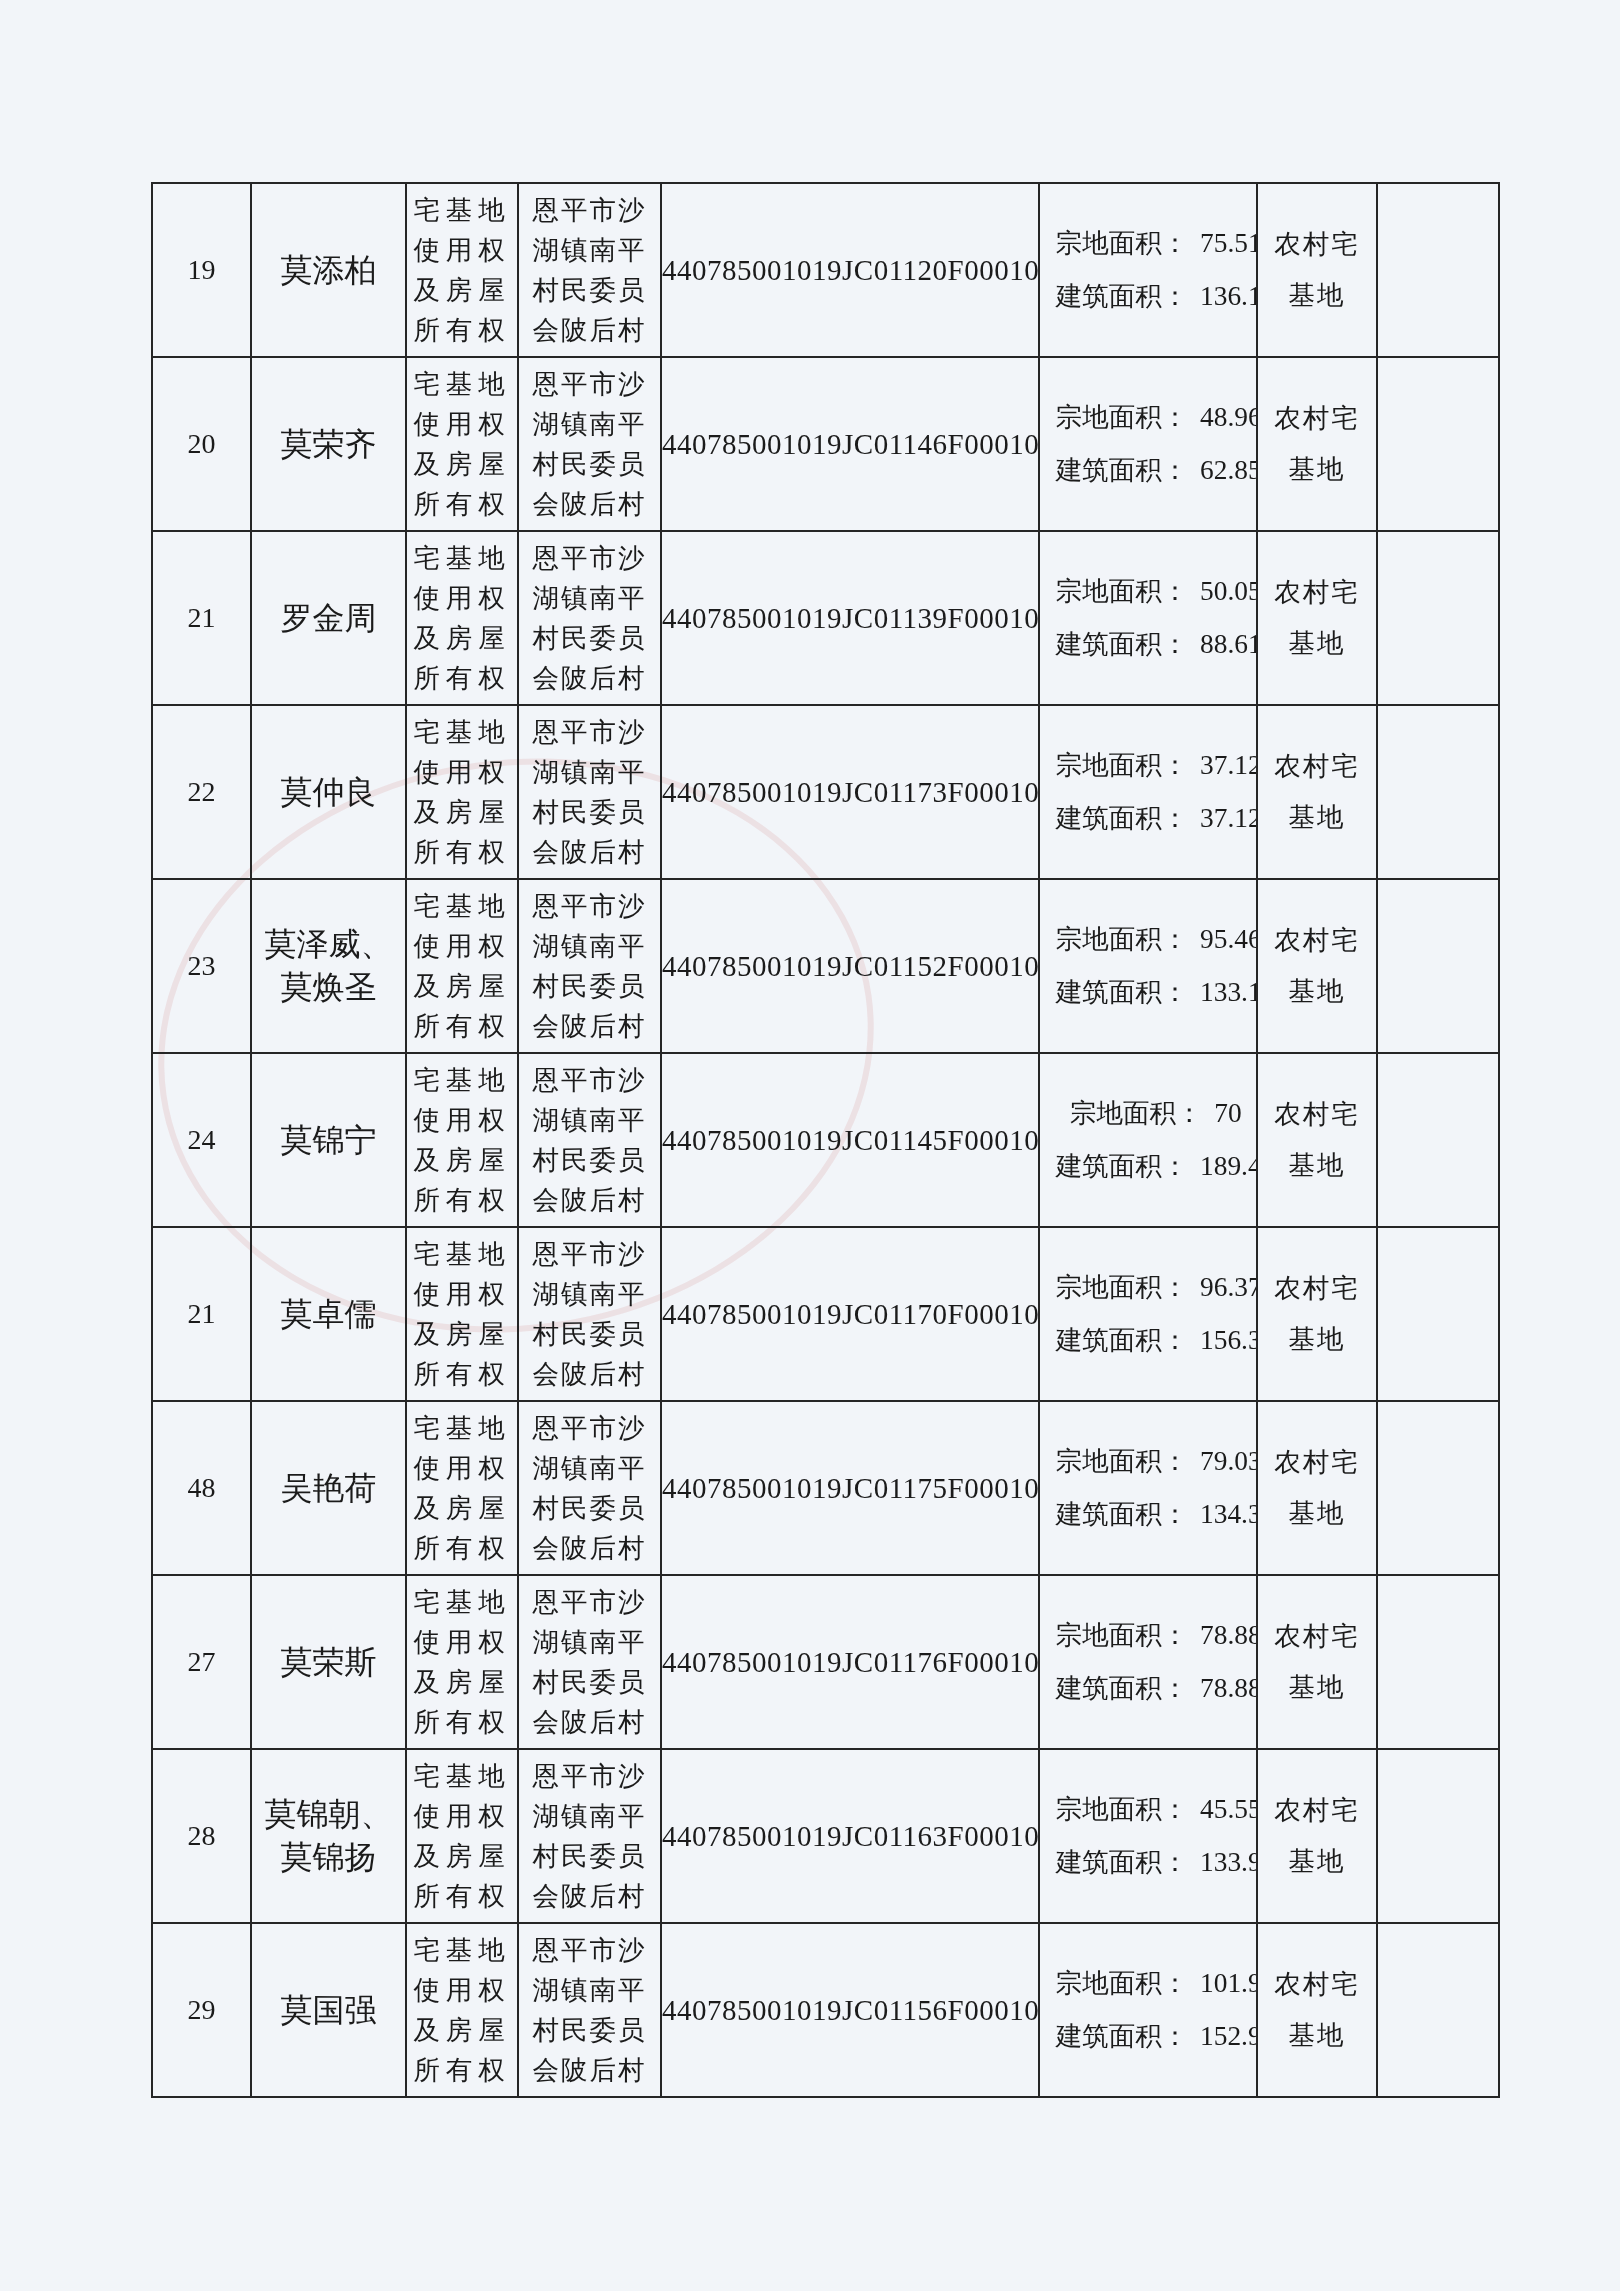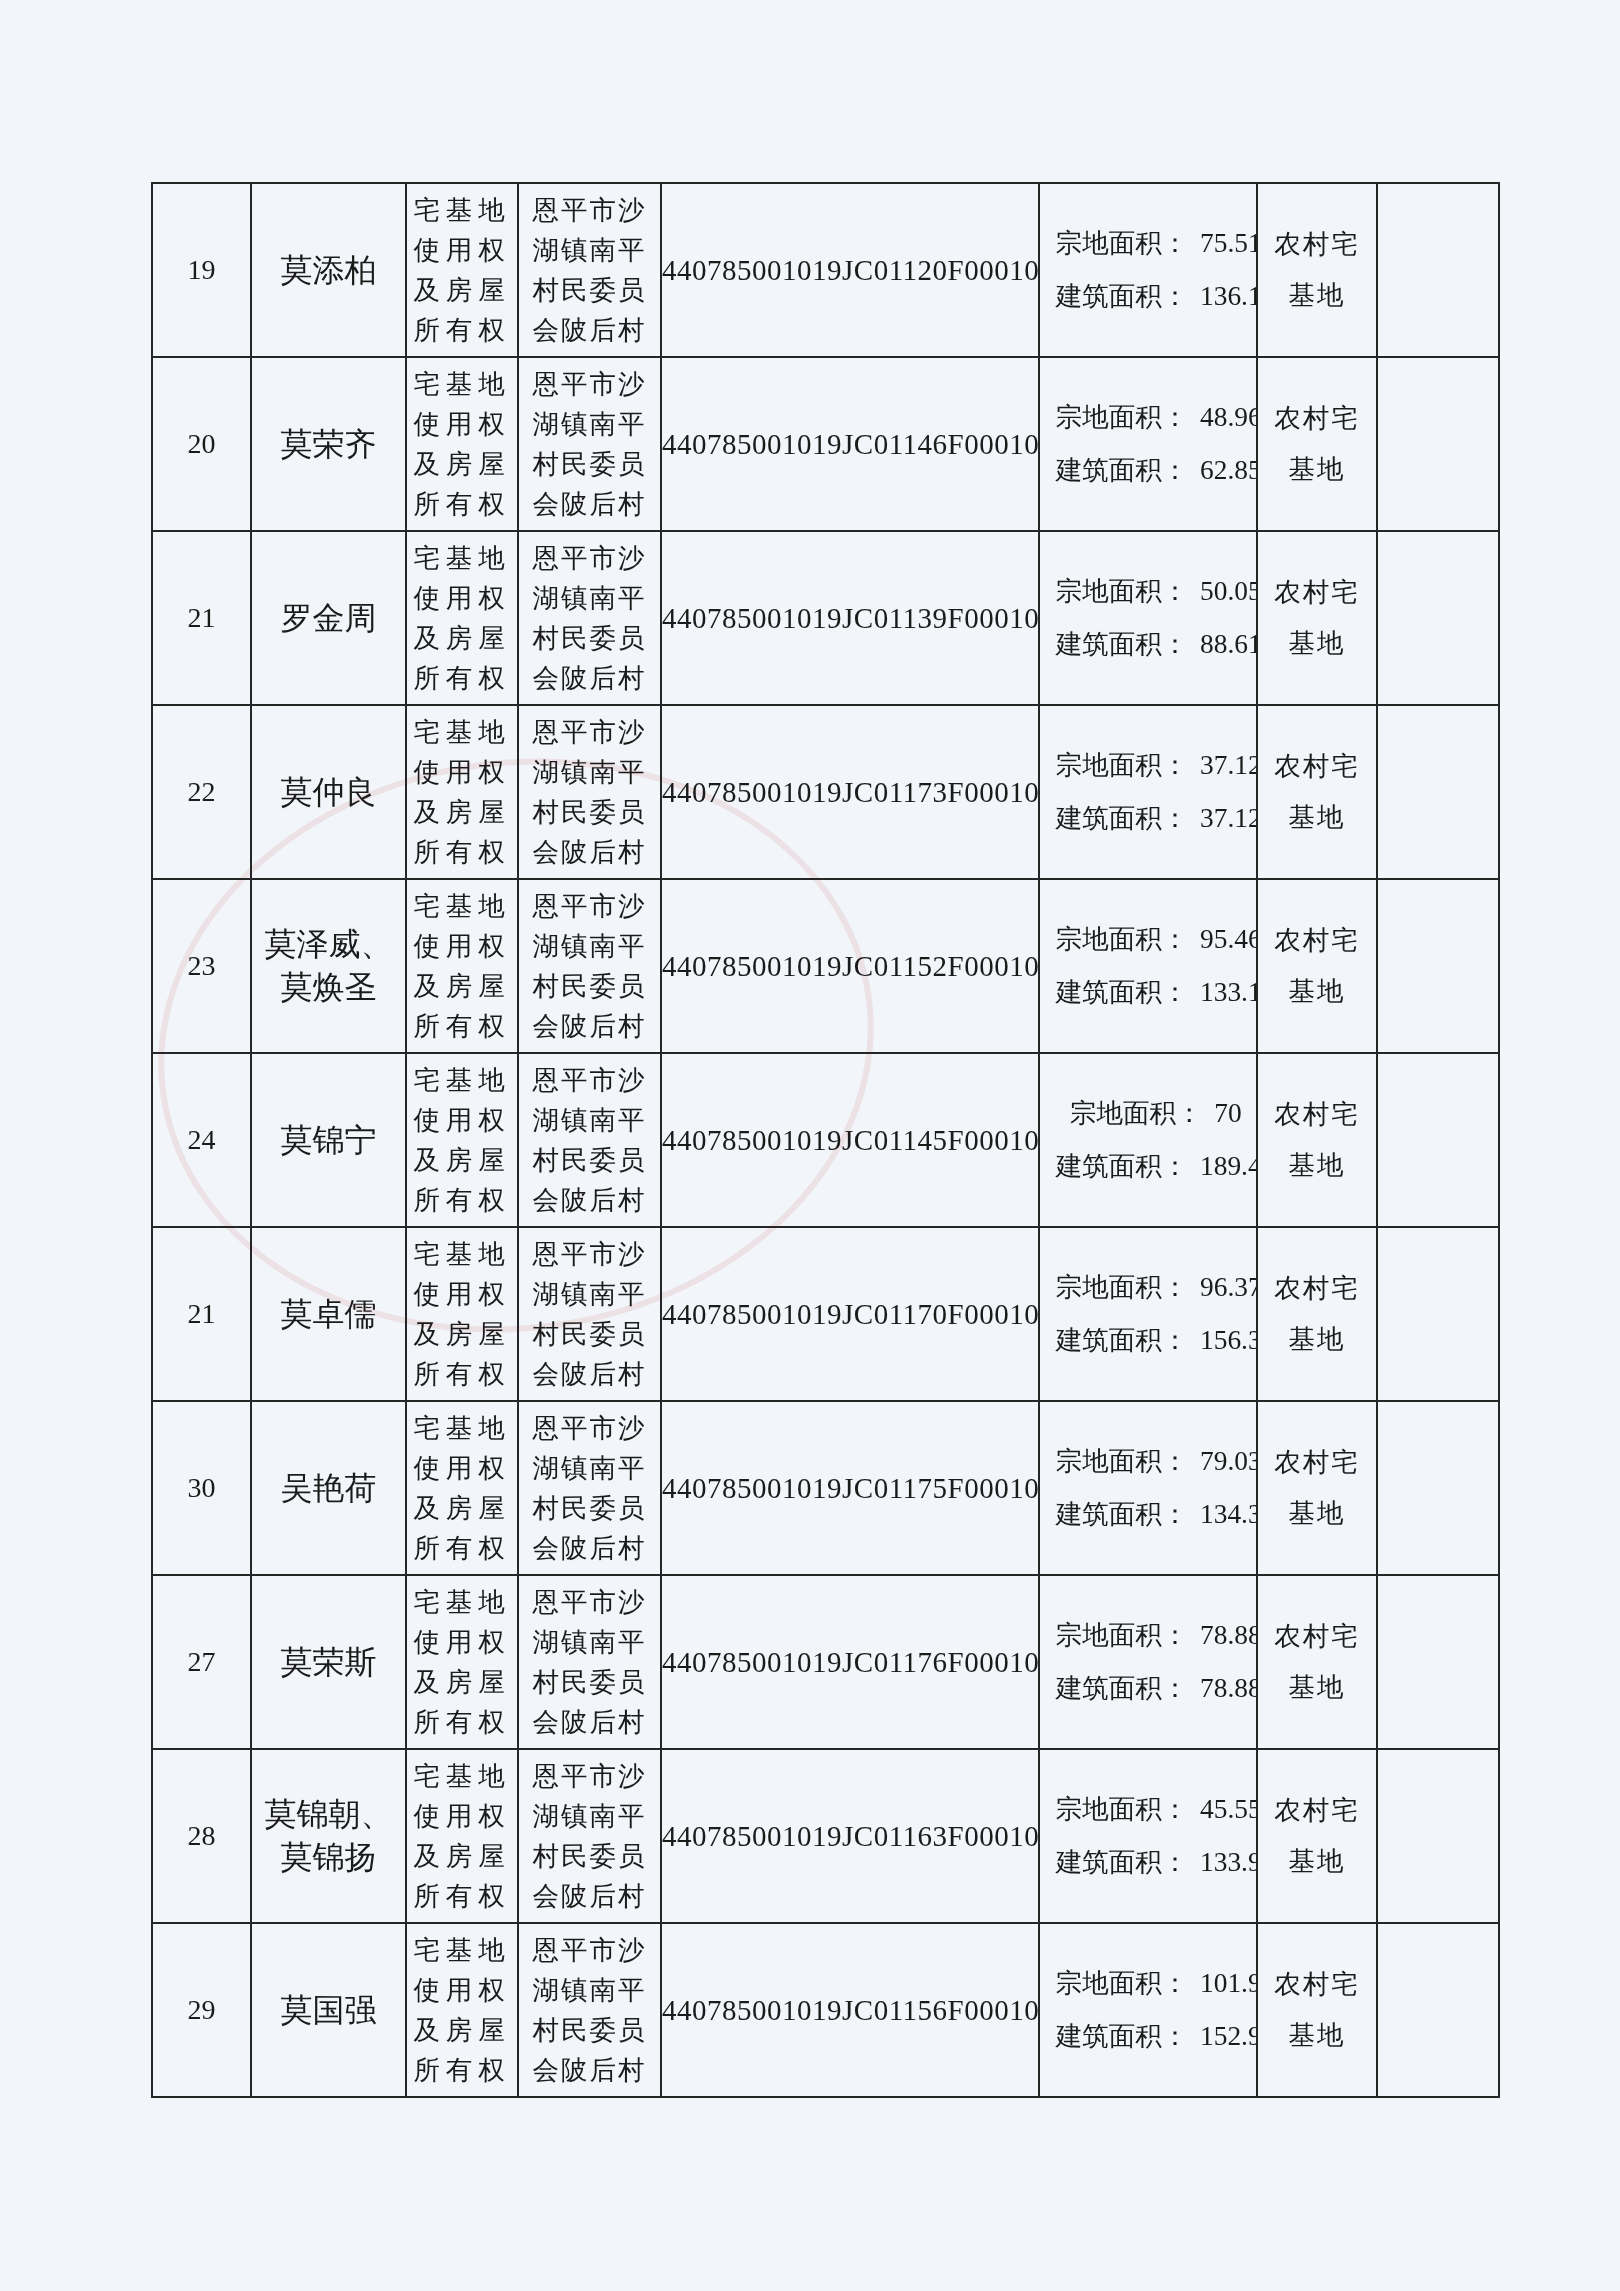--- a/index.html
+++ b/index.html
@@ -424,21 +424,21 @@
           <span class="line">基地</span>
         </span>
       </td>
       <td class="remark-cell">
         <span></span>
       </td>
     </tr>
 
     <tr>
       <td class="num-cell">
-        <span>30</span>
+        <span>48</span>
       </td>
       <td class="name-cell">
         <span>吴艳荷</span>
       </td>
       <td class="type-cell">
         <span class="vlines">
           <span class="line">宅基地</span>
           <span class="line">使用权</span>
           <span class="line">及房屋</span>
           <span class="line">所有权</span>

